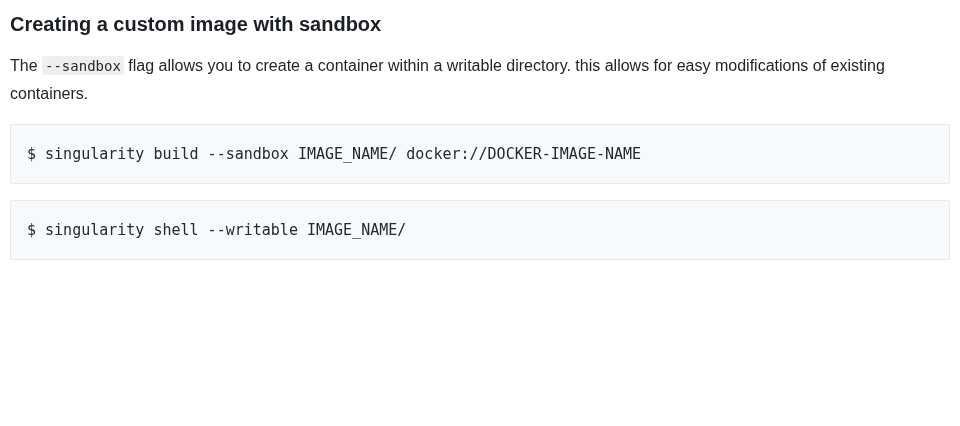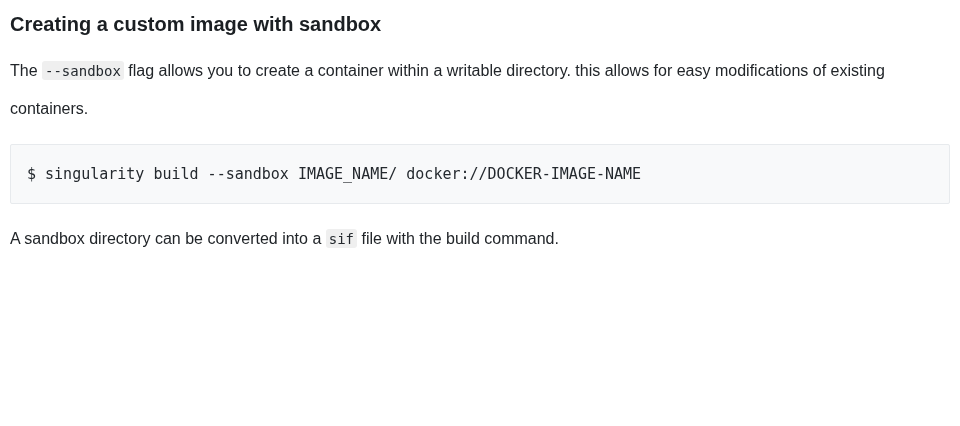--- a/index.html
+++ b/index.html
@@ -22,21 +22,21 @@
   }
   .page-title {
     font-size: 20px;
     line-height: 24px;
     font-weight: 700;
     color: #1b1f23;
     margin: 0 0 10px 0;
   }
   p.doc-paragraph {
     font-size: 16px;
-    line-height: 38px;
+    line-height: 28px;
     margin: 16px 0 16px 0;
     color: #212529;
   }
   code.inline-code {
     font-family: "DejaVu Sans Mono", "Liberation Mono", monospace;
     font-size: 14px;
     background: #efefef;
     color: #24292e;
     padding: 2px 3px 1px 3px;
     border-radius: 3px;
@@ -68,19 +68,19 @@
 
   <p class="doc-paragraph">
     <span>The </span><code class="inline-code">--sandbox</code><span> flag allows you to create a container within a writable directory. this allows for easy modifications of existing containers.</span>
   </p>
 
   <div class="code-block">
     <code>$ singularity build --sandbox IMAGE_NAME/ docker://DOCKER-IMAGE-NAME</code>
   </div>
 
 
+  <div class="code-block">
+    <code>$ singularity shell --writable IMAGE_NAME/</code>
+  </div>
 
-  <p class="doc-paragraph">
-    <span>A sandbox directory can be converted into a </span><code class="inline-code">sif</code><span> file with the build command.</span>
-  </p>
 
 
 </div>
 
 </body></html>

